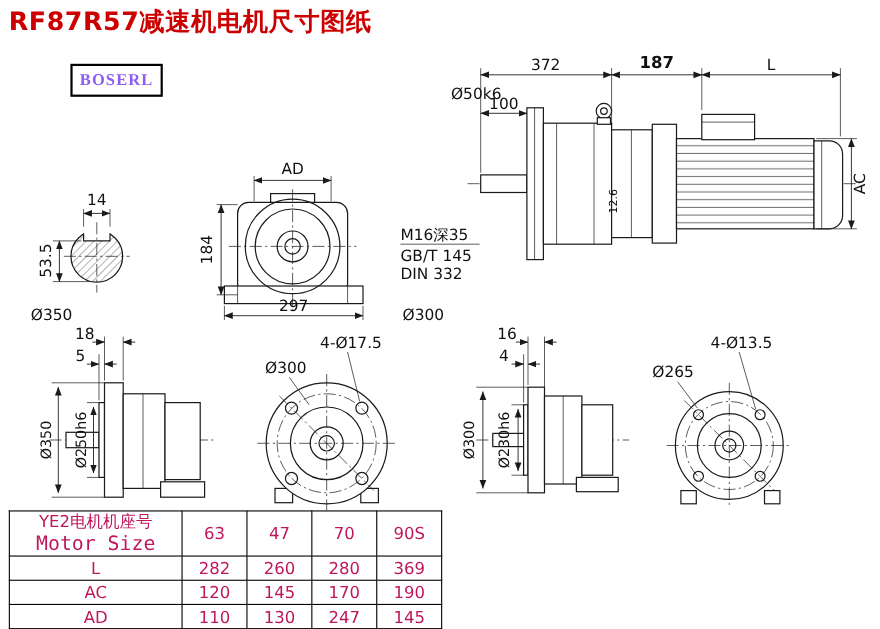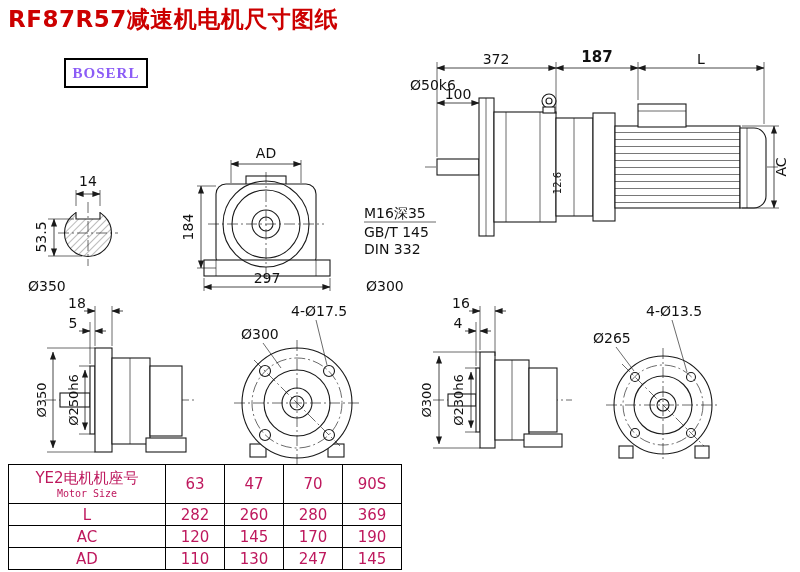--- a/index.html
+++ b/index.html
@@ -20,21 +20,21 @@
   text.d{font:13px "DejaVu Sans",sans-serif;fill:#111;}
   text.dm{font:14px "DejaVu Sans",sans-serif;fill:#111;}
   text.big{font:700 15px "DejaVu Sans",sans-serif;fill:#111;}
   text.sm{font:10px "DejaVu Sans",sans-serif;fill:#111;}
   
   .dim-table{position:absolute;left:8px;top:464px;border-collapse:collapse;table-layout:fixed;background:#fff;}
   .dim-table td{border:1px solid #000;text-align:center;vertical-align:middle;
                 font-size:15px;color:#be185d;padding:0 2px;height:21px;width:54px;}
   .dim-table td.c0{width:152px;}
   .dim-table tr.hd td{height:38px;}
-  .mono{font-family:"DejaVu Sans Mono",monospace;font-size:10px;}
+  .mono{font-family:"DejaVu Sans Mono",monospace;font-size:18px;}
 </style>
 </head>
 <body>
 
 <div id="canvas">
 
   <h1 class="title">RF87R57减速机电机尺寸图纸</h1>
   <div class="logo">
     <span>BOSERL</span>
   </div>

